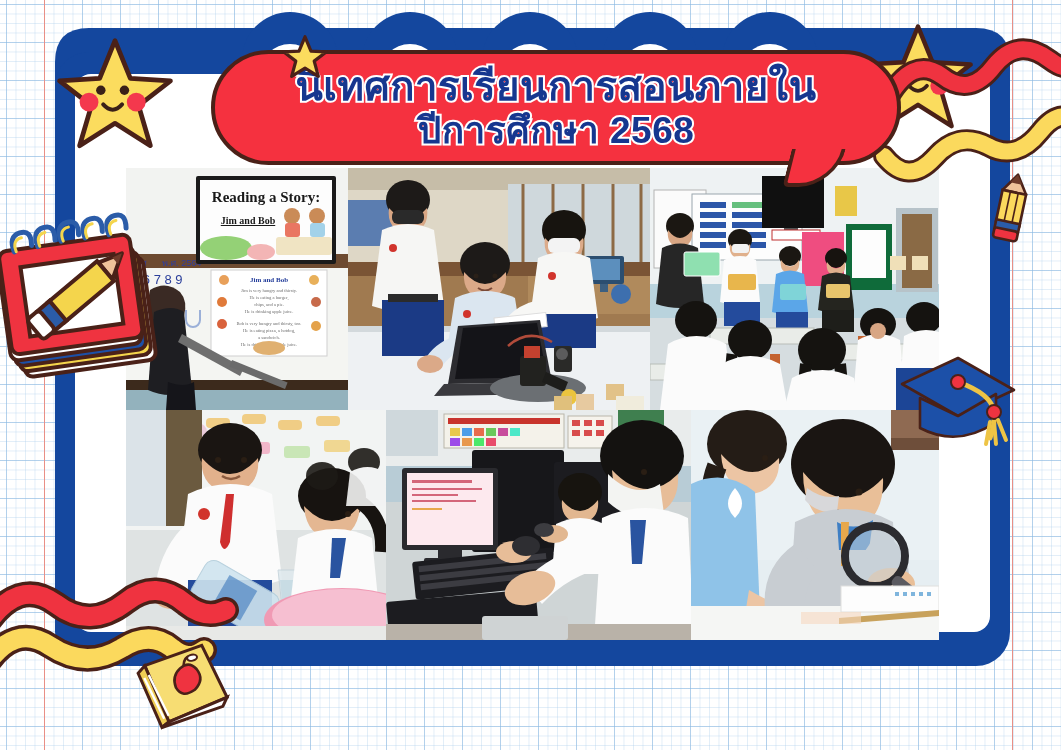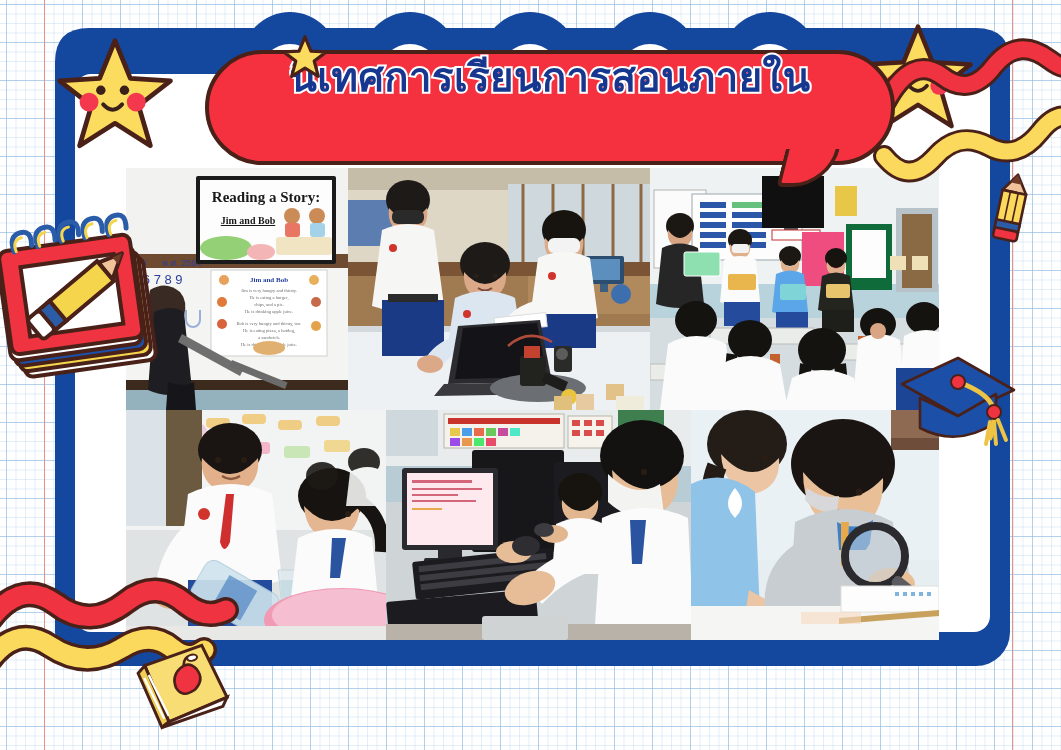--- a/index.html
+++ b/index.html
@@ -50,24 +50,24 @@
   .photo{position:relative;overflow:hidden;}
   .redstroke{
     position:absolute;left:0;right:0;height:6px;background:#f22c1f;
     filter:blur(.3px);
   }
   .redstroke.top{top:0;}
   .redstroke.bot{bottom:0;}
 
   
   .bubble{
-    position:absolute;left:205px;top:50px;width:690px;height:115px;
+    position:absolute;left:211px;top:50px;width:690px;height:115px;
     background:#f5313f;border:4px solid #4a2118;border-radius:58px;
     box-sizing:border-box;
-    display:flex;flex-direction:row;justify-content:center;
+    display:flex;flex-direction:column;align-items:center;justify-content:center;
     z-index:30;
   }
   .bubble .tail{
     position:absolute;right:56px;bottom:-26px;width:46px;height:34px;
     background:#f5313f;border:4px solid #4a2118;border-top:none;
     border-radius:0 0 40px 6px;transform:skewX(-14deg);
   }
   .tline{
     color:#16368f;
     -webkit-text-stroke:4px #ffffff;
@@ -570,20 +570,21 @@
             </g>
           <path d="M148 208 l100 -8 l0 6 l-100 8z" fill="#c8a25c"></path>
           <rect x="110" y="202" width="60" height="12" fill="#f7d8bf" opacity=".6"></rect>
         </svg>
       </div>
     </div>
   </div>
 
   <div class="bubble">
     <div class="tline l1">นิเทศการเรียนการสอนภายใน</div>
+    <div class="tline l2">ปีการศึกษา 2568</div>
     <div class="tail"></div>
   </div>
 
   <svg class="deco" style="left:56px;top:36px;width:118px;height:118px;" viewBox="0 0 100 100">
     <path d="M50 4 L63 36 L97 38 L70 59 L80 93 L50 74 L20 93 L30 59 L3 38 L37 36 Z" fill="#fbdc5e" stroke="#4a2118" stroke-width="4" stroke-linejoin="round"></path>
     <circle cx="38" cy="46" r="4" fill="#3a2018"></circle>
     <circle cx="58" cy="46" r="4" fill="#3a2018"></circle>
     <circle cx="28" cy="56" r="8" fill="#f4384d"></circle>
     <circle cx="68" cy="56" r="8" fill="#f4384d"></circle>
     <path d="M40 58 q8 9 16 0" stroke="#3a2018" stroke-width="3.4" fill="none" stroke-linecap="round"></path>

